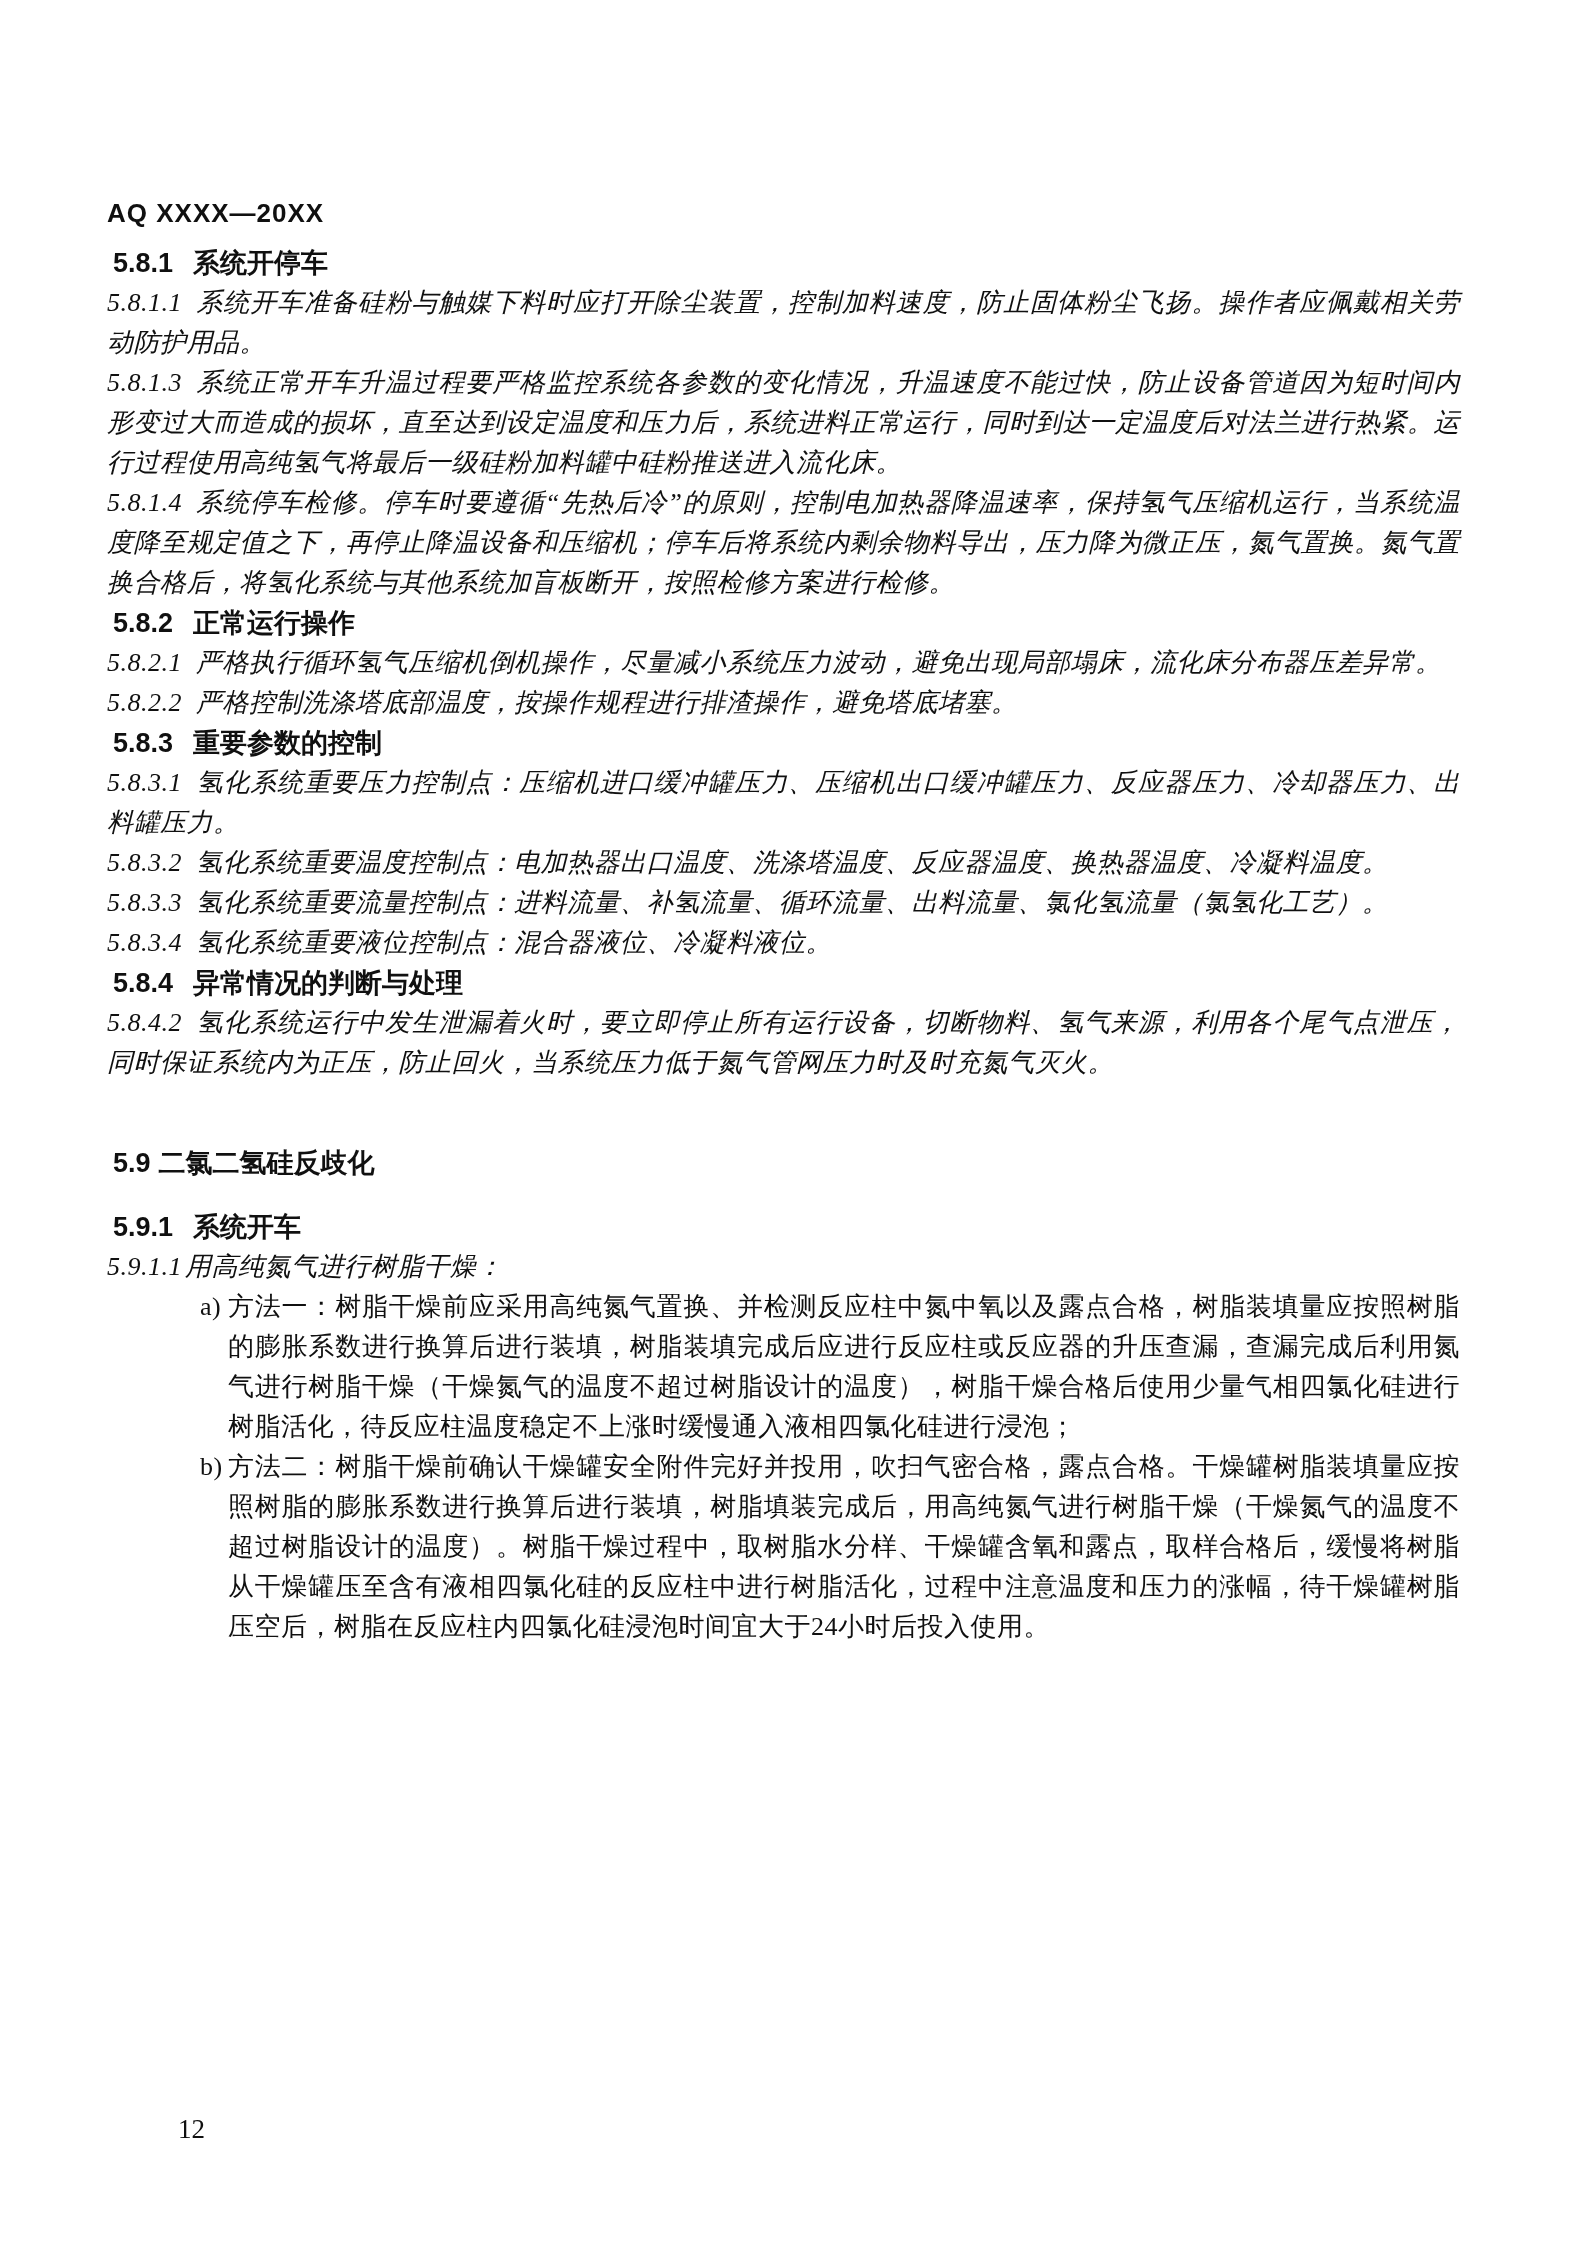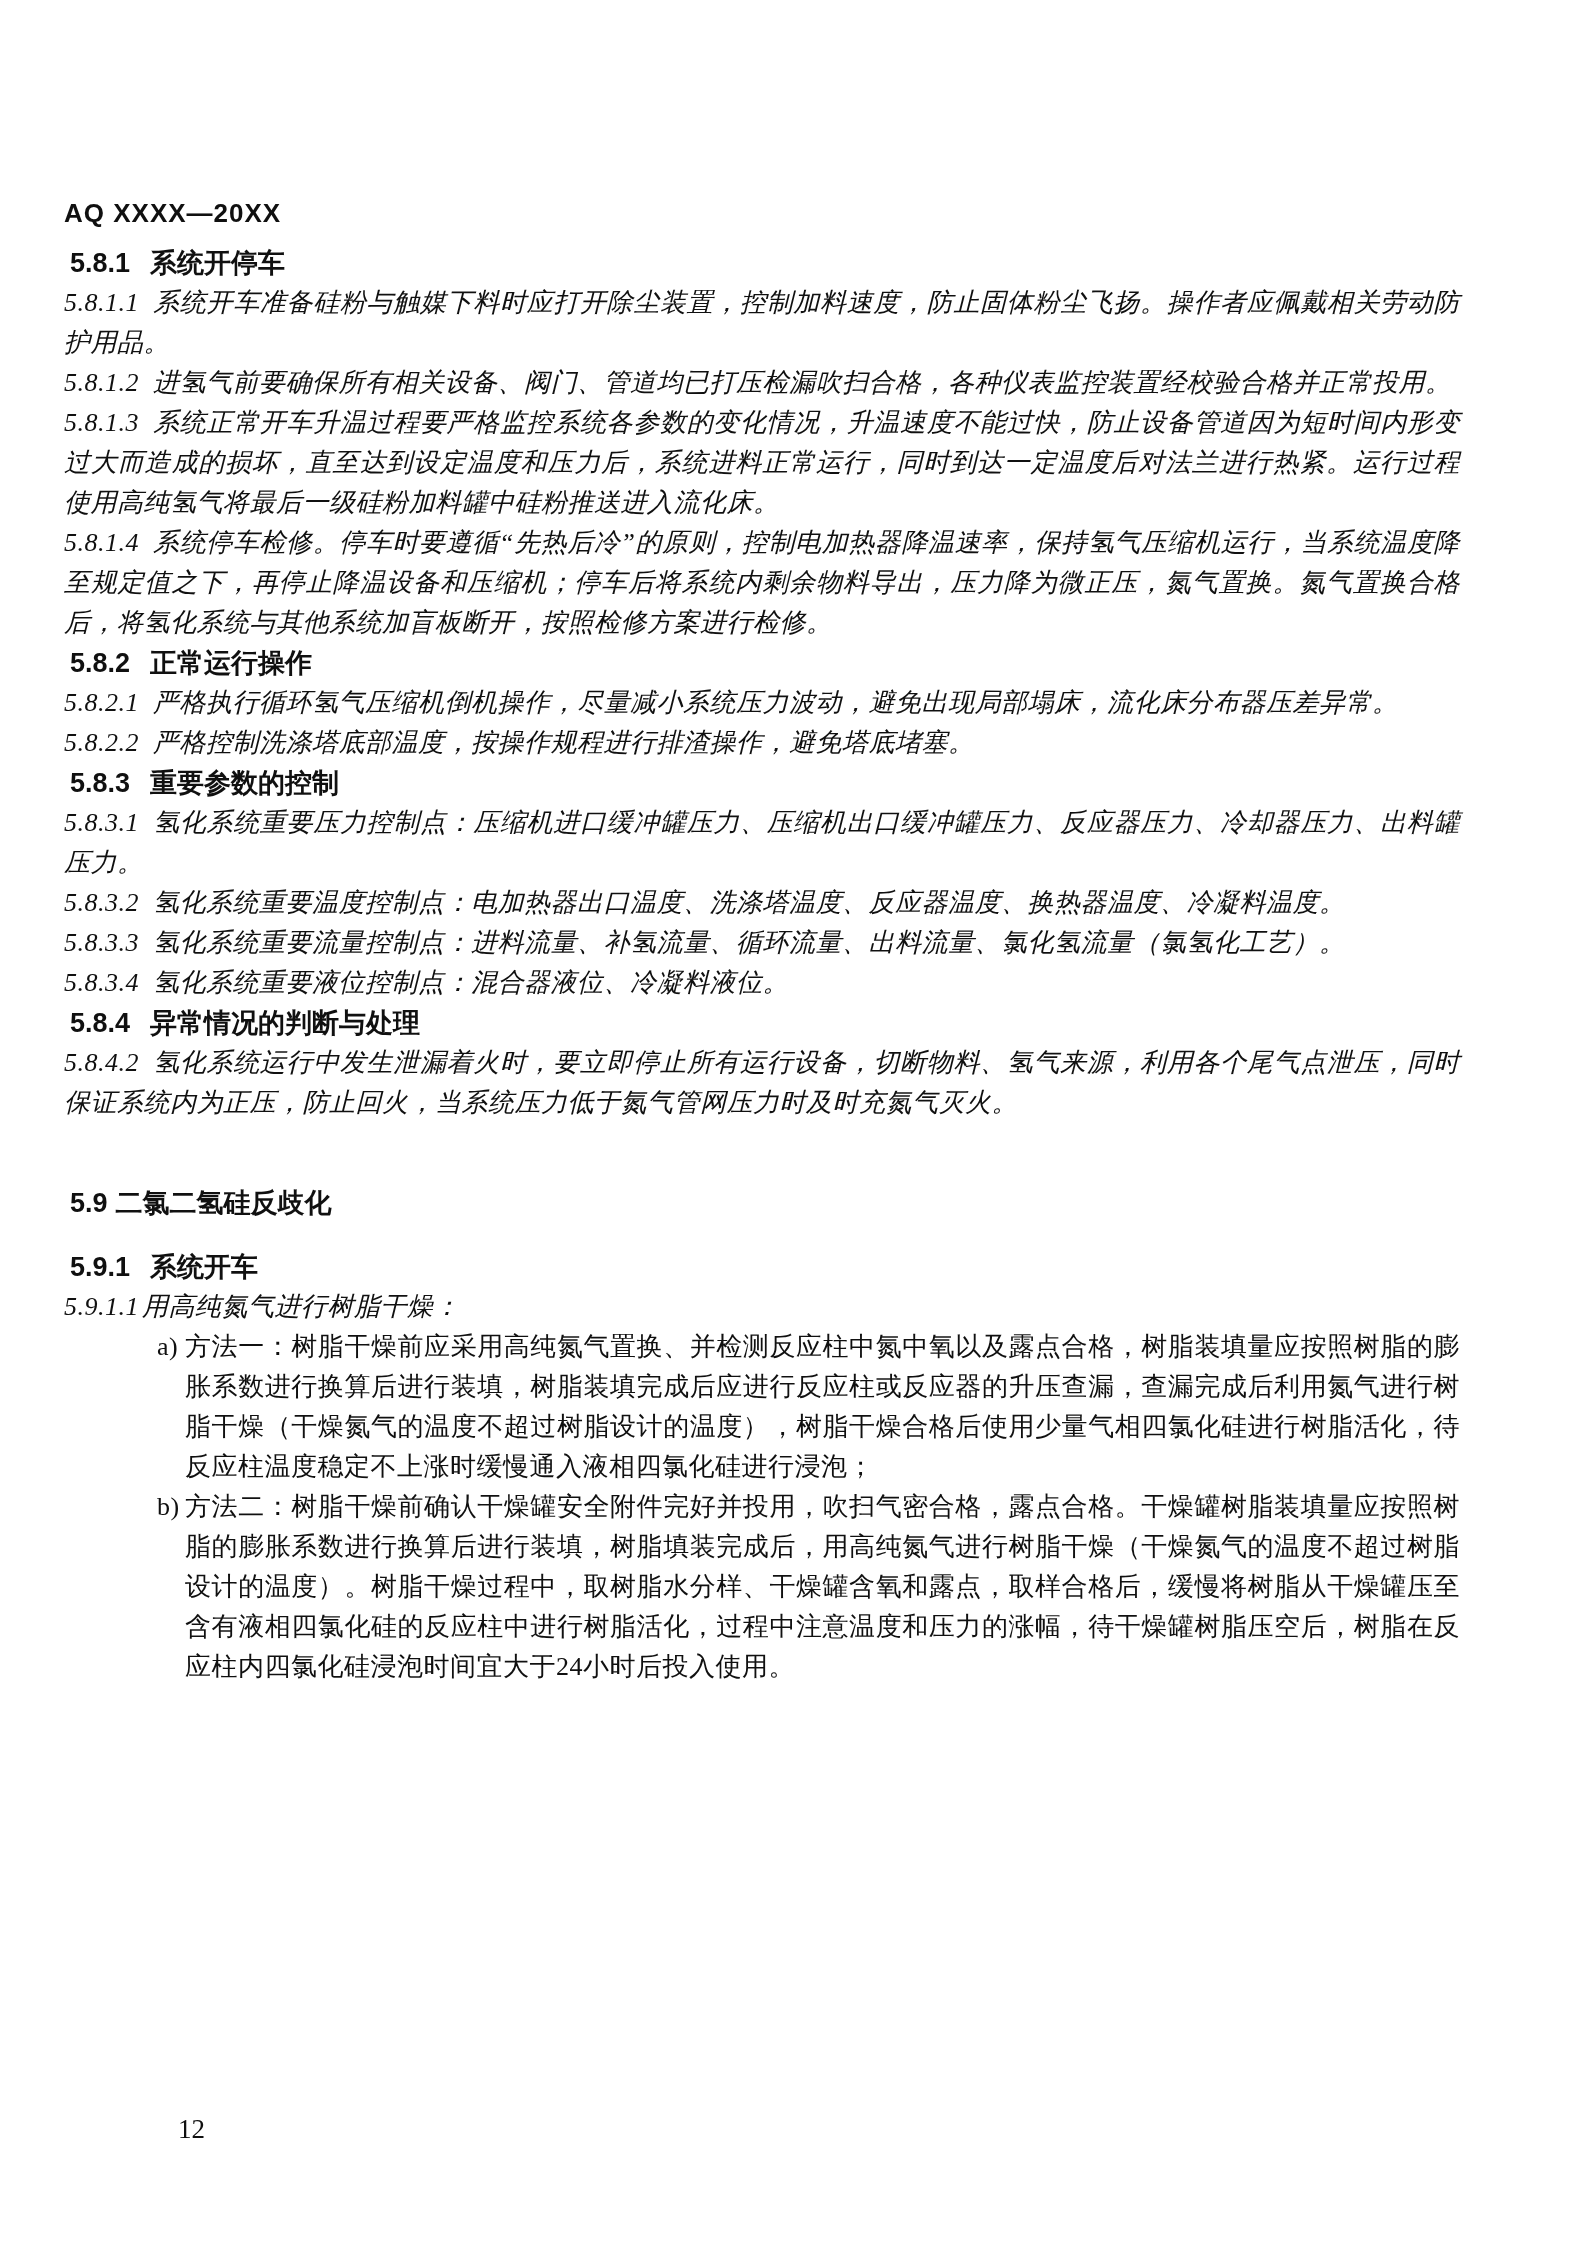--- a/index.html
+++ b/index.html
@@ -9,21 +9,21 @@
     height: 2245px;
     position: relative;
     overflow: hidden;
     font-family: "Liberation Serif", serif;
     color: #101010;
   }
   .page {
     position: absolute;
     top: 0; left: 0;
     width: 1587px; height: 2245px;
-    padding: 193px 127px 0 64px;
+    padding: 193px 127px 0 107px;
     background: #ffffff;
   }
   .running-header {
     font-family: "Liberation Sans", sans-serif;
     font-weight: 700;
     font-size: 26px;
     line-height: 40px;
     letter-spacing: 1px;
     margin-bottom: 10px;
   }
@@ -72,23 +72,20 @@
   <div class="running-header">AQ XXXX—20XX</div>
 
   <div class="h3">
     <span class="num">5.8.1</span><span class="title">系统开停车</span>
   </div>
 
   <p class="para">
     <span class="num">5.8.1.1</span><span class="txt">系统开车准备硅粉与触媒下料时应打开除尘装置，控制加料速度，防止固体粉尘飞扬。操作者应佩戴相关劳动防护用品。</span>
   </p>
 
-  <p class="para">
-    <span class="num">5.8.1.2</span><span class="txt">进氢气前要确保所有相关设备、阀门、管道均已打压检漏吹扫合格，各种仪表监控装置经校验合格并正常投用。</span>
-  </p>
 
   <p class="para">
     <span class="num">5.8.1.3</span><span class="txt">系统正常开车升温过程要严格监控系统各参数的变化情况，升温速度不能过快，防止设备管道因为短时间内形变过大而造成的损坏，直至达到设定温度和压力后，系统进料正常运行，同时到达一定温度后对法兰进行热紧。运行过程使用高纯氢气将最后一级硅粉加料罐中硅粉推送进入流化床。</span>
   </p>
 
   <p class="para">
     <span class="num">5.8.1.4</span><span class="txt">系统停车检修。停车时要遵循“先热后冷”的原则，控制电加热器降温速率，保持氢气压缩机运行，当系统温度降至规定值之下，再停止降温设备和压缩机；停车后将系统内剩余物料导出，压力降为微正压，氮气置换。氮气置换合格后，将氢化系统与其他系统加盲板断开，按照检修方案进行检修。</span>
   </p>
 
   <div class="h3">

